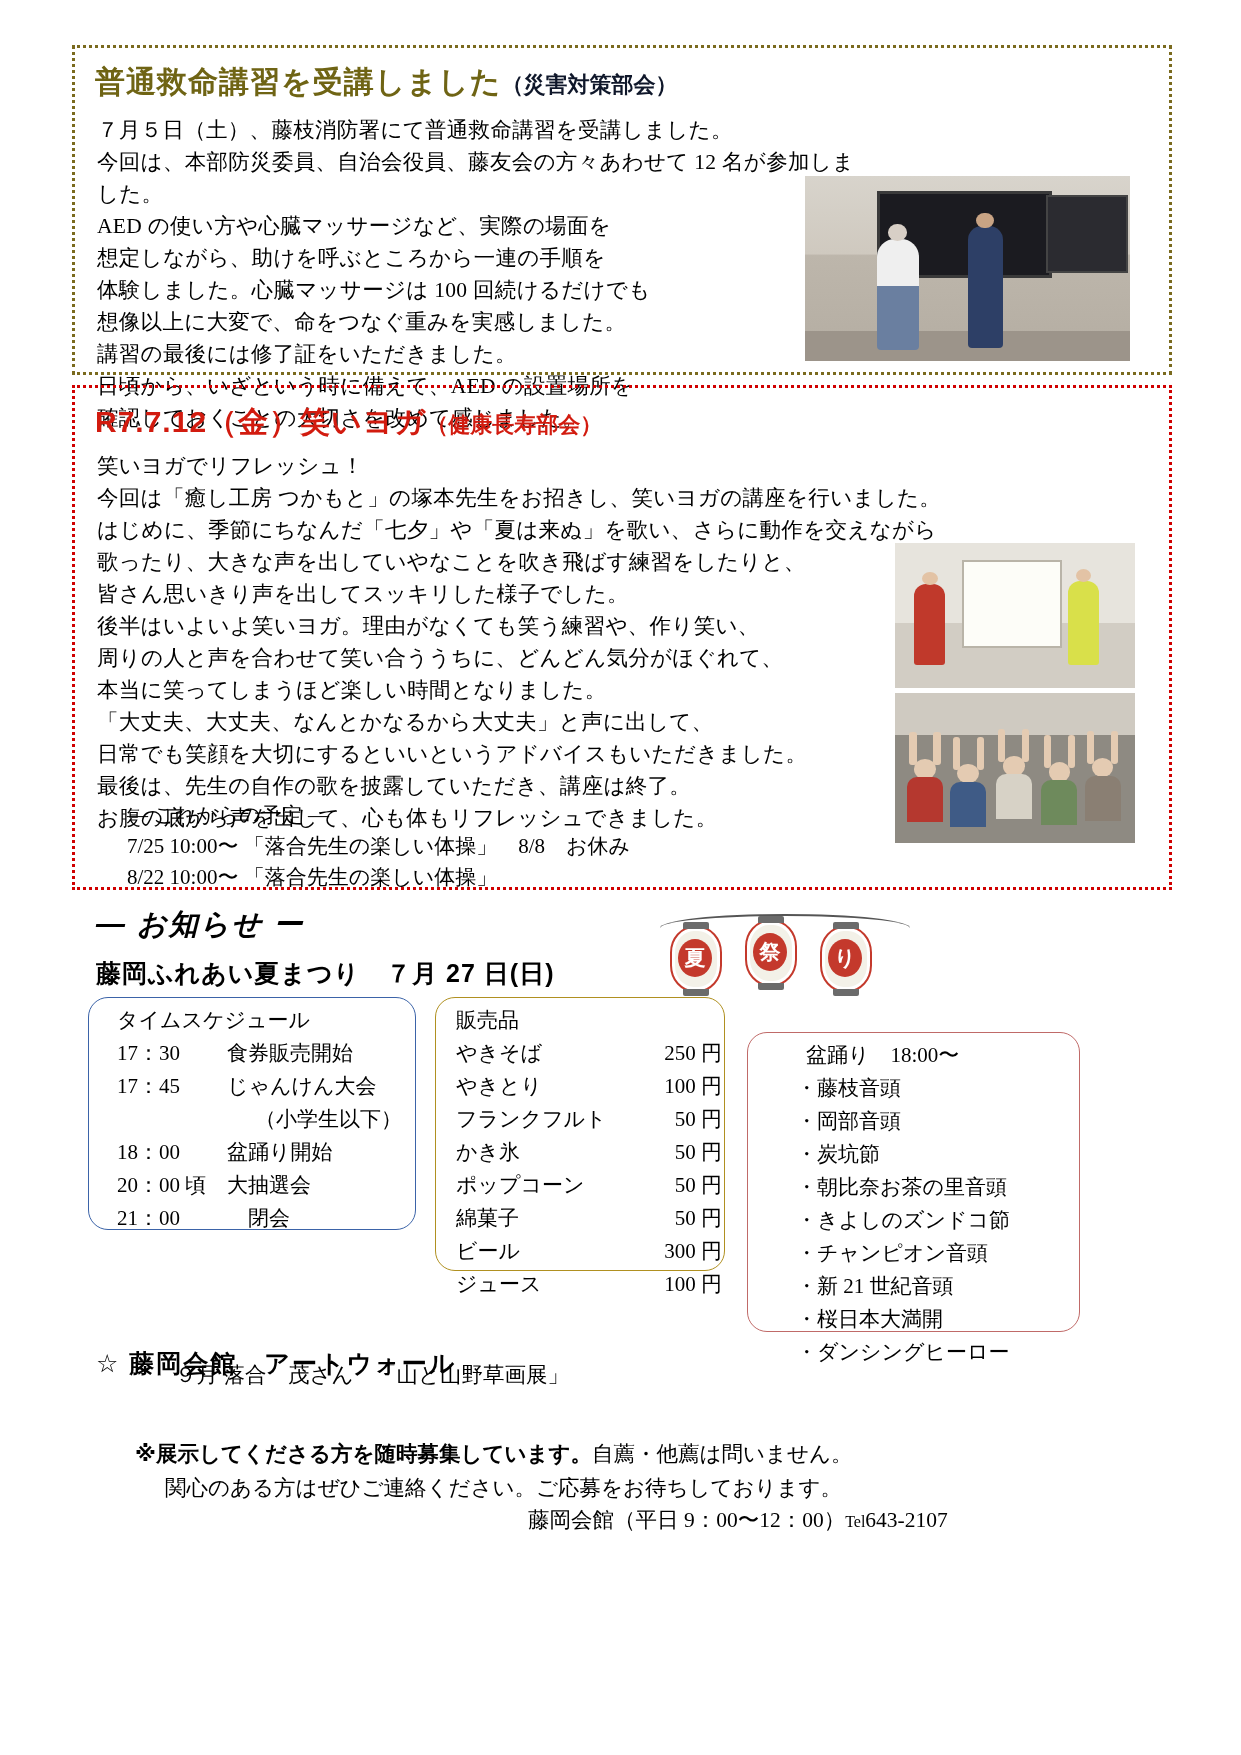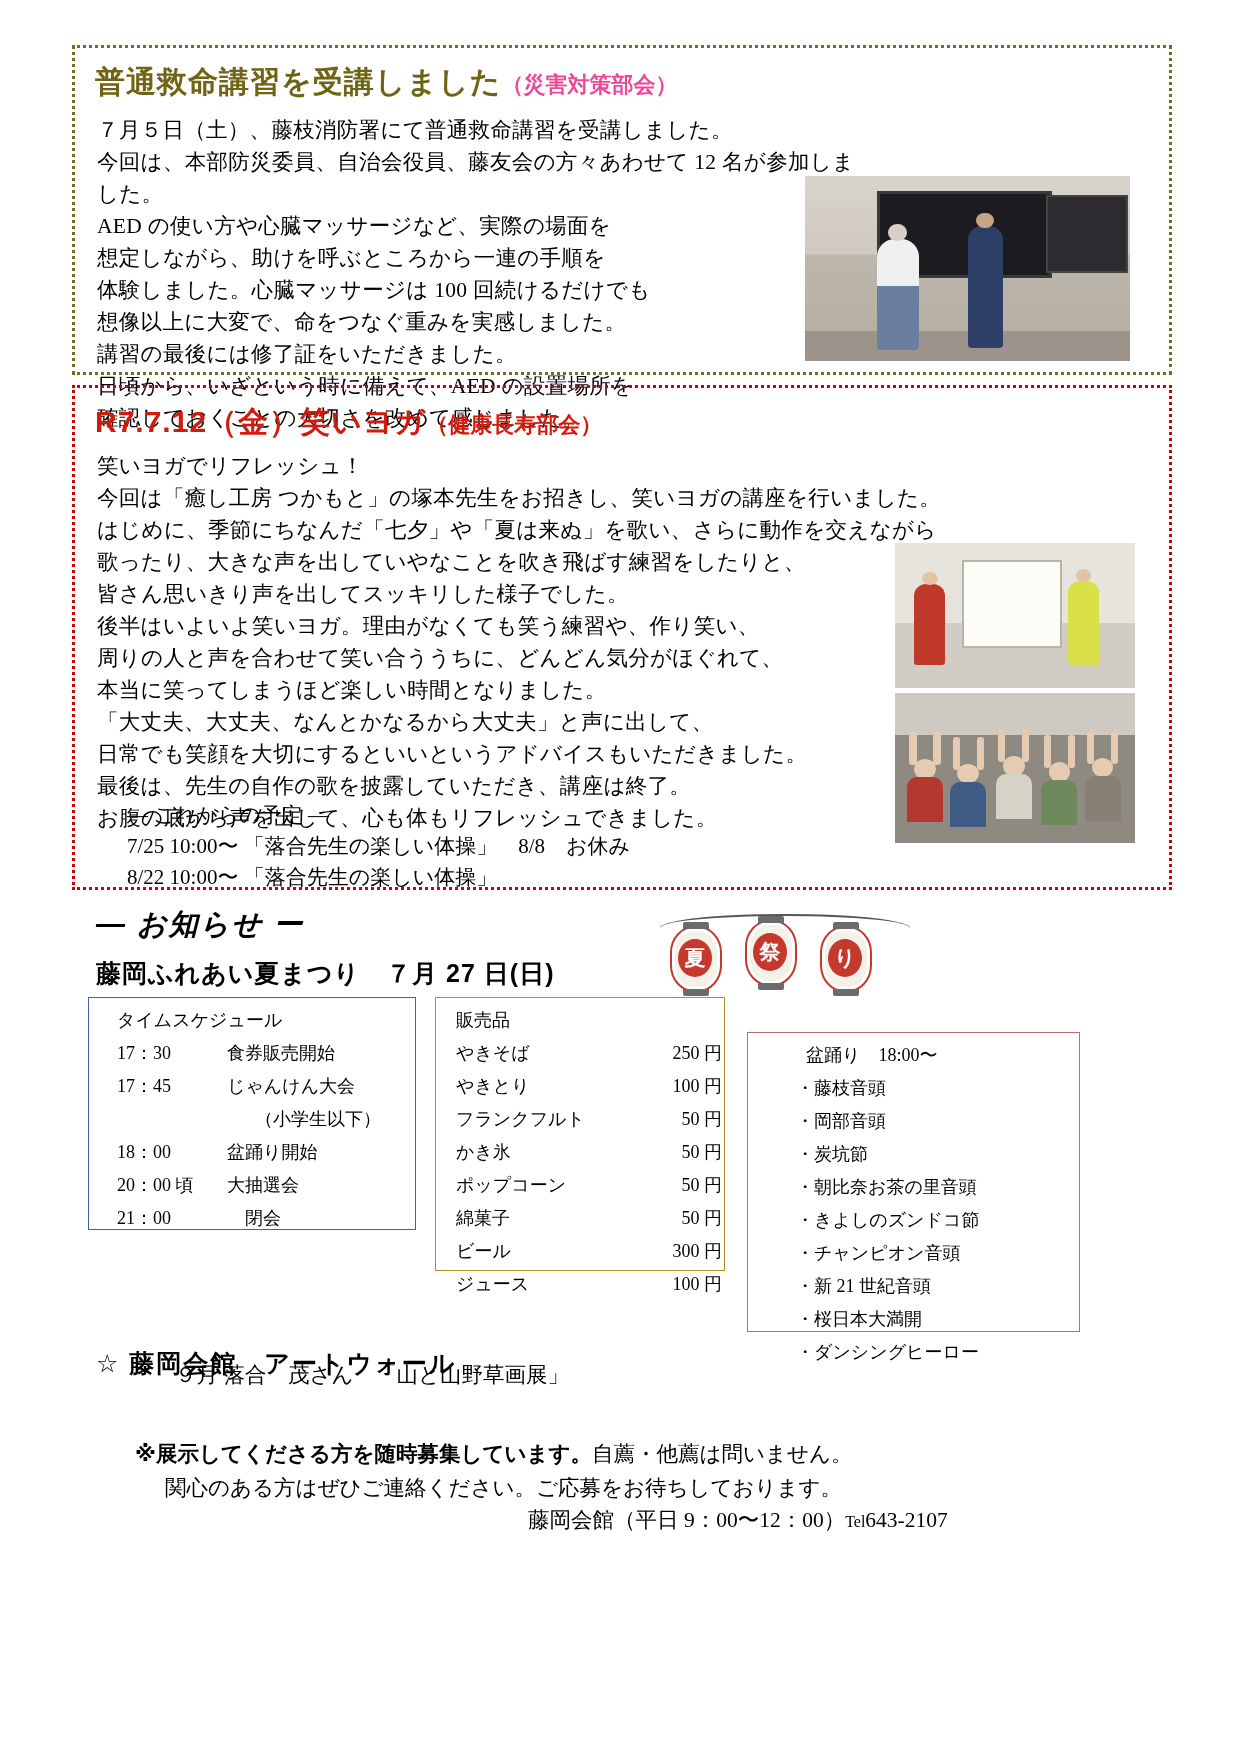--- a/index.html
+++ b/index.html
@@ -42,21 +42,21 @@
     font-family: "Liberation Sans", "DejaVu Sans", sans-serif;
     font-weight: bold;
     font-size: 30px;
     color: #6f6414;
     letter-spacing: 1px;
   }
   .t-sub-olive {
     font-family: "Liberation Sans", "DejaVu Sans", sans-serif;
     font-weight: bold;
     font-size: 22px;
-    color: #ec4899;
+    color: #0f172a;
   }
   .box-rescue .body {
     position: absolute;
     left: 22px;
     top: 66px;
     width: 760px;
     font-size: 21.5px;
     line-height: 32px;
     letter-spacing: 0.3px;
   }
@@ -201,22 +201,23 @@
     width: 250px;
     height: 14px;
     border-top: 2px solid #555;
     border-radius: 50%/14px 14px 0 0;
   }
 
   
   .info-box {
     position: absolute;
     box-sizing: border-box;
-    font-size: 18px;
+    font-size: 21px;
     line-height: 33px;
+    border-radius: 20px;
   }
   .box-schedule {
     left: 88px;
     top: 997px;
     width: 328px;
     height: 233px;
     border: 1px solid #3b63a8;
   }
   .box-goods {
     left: 435px;

